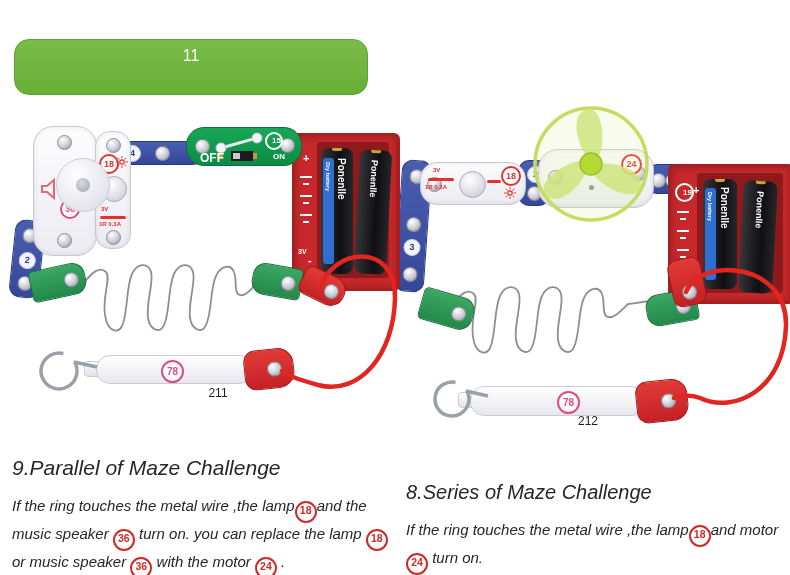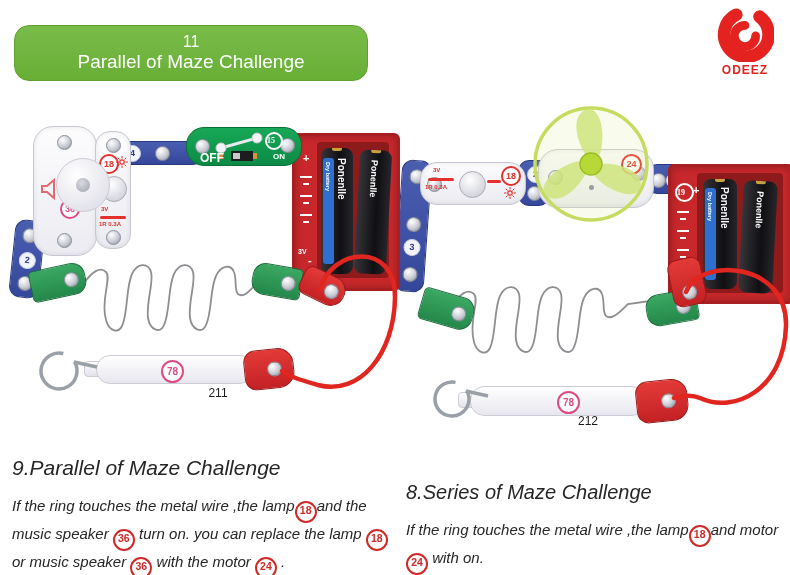--- a/index.html
+++ b/index.html
@@ -1,36 +1,36 @@
 <!DOCTYPE html>
 <html><head>
 <meta charset="utf-8">
 <style>
   html,body{margin:0;padding:0;background:#fff;}
   .canvas{position:relative;width:790px;height:575px;background:#ffffff;overflow:hidden;
           font-family:"Liberation Sans",sans-serif;}
   
   .hdr{position:absolute;background:linear-gradient(180deg,#79bc49,#68af36);border:1px solid #5ea032;
-       border-radius:15px;color:#fff;text-align:center;}
+       border-radius:15px;color:#fff;text-align:center;margin-top:14px;}
   .hdr-num{font-size:16px;margin-top:7px;line-height:18px;}
   .hdr-title{font-size:19px;line-height:22px;}
   
   .logo{position:absolute;left:712px;top:6px;width:66px;text-align:center;z-index:60;}
   .logo-text{color:#e42320;font-weight:bold;font-size:12px;letter-spacing:1px;margin-top:-3px;}
   
   .module{position:absolute;background:linear-gradient(180deg,#fdfdfe,#ebebf1);border:1px solid #c6c7d2;
           border-radius:16px;box-shadow:inset 0 0 5px rgba(40,40,60,.10);z-index:10;}
   .snap{position:absolute;background:linear-gradient(180deg,#4a5eb0,#35479b);border:1px solid #28377f;
         border-radius:11px;z-index:8;}
   .stud{position:absolute;width:13px;height:13px;border-radius:50%;
         background:radial-gradient(circle at 35% 30%,#ffffff,#c9ccd4 55%,#868a95);
         border:1px solid #8b8f9a;}
   .rb{position:absolute;border:2px solid #e4312e;color:#e4312e;background:rgba(255,255,255,.92);
       border-radius:50%;text-align:center;font-weight:bold;}
-  .wb{position:absolute;border:2px solid #fff;color:#fff;border-radius:50%;text-align:left;font-weight:bold;font-family:Liberation Serif, serif;}
+  .wb{position:absolute;border:2px solid #fff;color:#fff;border-radius:50%;text-align:right;font-weight:bold;}
   .bb{position:absolute;background:#f3f5fb;color:#2c3e8f;border:1px solid #c9d1ea;border-radius:50%;
       text-align:center;font-weight:bold;}
   .pb{position:absolute;border:2px solid #dd4b86;color:#dd4b86;background:#fff;border-radius:50%;
       text-align:center;font-weight:bold;}
   .clip-green{position:absolute;background:linear-gradient(180deg,#3aa862,#23884a);border:1px solid #1c6e3c;
               border-radius:5px 13px 13px 5px;z-index:12;}
   .clip-red{position:absolute;background:linear-gradient(180deg,#e23a37,#c42125);border:1px solid #9c191c;
             border-radius:8px 14px 14px 8px;z-index:12;}
   .wand{position:absolute;background:linear-gradient(180deg,#ffffff,#e7e7ee);border:1px solid #ccccd6;
         border-radius:14px;z-index:10;}
@@ -65,30 +65,22 @@
             font-weight:bold;vertical-align:-3px;background:#fff;}
   .svglayer{position:absolute;left:0;top:0;pointer-events:none;}
 </style>
 </head>
 <body>
 
 <div class="canvas">
 
   <div class="hdr" style="left:14px;top:25px;width:352px;height:54px;">
     <div class="hdr-num">11</div>
-    <div class="hdr-title">Parallel of Maze Challenge</div>
-  </div>
-
-  <div class="logo">
-    <svg width="58" height="56" viewBox="0 0 60 58">
-      <path d="M21,9 A23,23 0 1 0 45,11" fill="none" stroke="#e42320" stroke-width="13" stroke-linecap="round"></path>
-      <path d="M30,20 A11,11 0 1 0 41,31" fill="none" stroke="#e42320" stroke-width="9" stroke-linecap="round"></path>
-    </svg>
-    <div class="logo-text">ODEEZ</div>
-  </div>
+  </div>
+
 
   <svg class="svglayer" width="790" height="575" style="z-index:6;">
     <path d="M84,283 C92,272 100,266 106,272 C112,278 100,300 106,320 C109,331 118,334 122,326 C128,314 126,286 132,274 C137,263 148,262 151,272 C154,282 146,302 148,318 C150,330 160,334 164,325 C170,313 168,286 174,274 C179,263 190,262 193,272 C196,282 188,302 190,318 C192,330 202,334 206,325 C212,313 210,288 216,276 C221,265 231,264 234,272 C237,279 234,290 238,294 C244,299 252,288 258,282" fill="none" stroke="#8f8f93" stroke-width="1.8"></path>
     <path d="M452,305 C460,294 468,288 474,294 C480,300 468,322 474,342 C477,353 486,356 490,348 C496,336 494,308 500,296 C505,285 516,284 519,294 C522,304 514,324 516,340 C518,352 528,356 532,347 C538,335 536,308 542,296 C547,285 558,284 561,294 C564,304 556,324 558,340 C560,352 570,356 574,347 C580,335 578,310 584,298 C589,287 599,286 602,294 C605,301 602,312 606,316 C612,321 622,310 628,304 L650,301" fill="none" stroke="#8f8f93" stroke-width="1.8"></path>
   </svg>
 
   <div class="snap" style="left:12px;top:220px;width:28px;height:76px;transform:rotate(6deg);">
     <div class="stud" style="left:7px;top:7px;"></div>
     <div class="bb" style="left:6px;top:31px;width:15px;height:15px;font-size:9px;line-height:15px;">2</div>
     <div class="stud" style="left:7px;top:55px;"></div>
@@ -316,16 +308,16 @@
       <circle cx="591" cy="164" r="11" fill="#b6d937" stroke="#9cbd2a" stroke-width="1.5"></circle>
     </g>
   </svg>
 
   <div class="desc" style="left:12px;top:455px;width:390px;">
     <div class="desc-title">9.Parallel of Maze Challenge</div>
     <div class="desc-body"><span>If the ring touches the metal wire ,the lamp</span><span class="txtbadge">18</span><span>and the music speaker </span><span class="txtbadge">36</span><span> turn on. you can replace the lamp </span><span class="txtbadge">18</span><span> or music speaker </span><span class="txtbadge">36</span><span> with the motor </span><span class="txtbadge">24</span><span> .</span></div>
   </div>
   <div class="desc" style="left:406px;top:479px;width:380px;">
     <div class="desc-title" style="font-size:20px;">8.Series of Maze Challenge</div>
-    <div class="desc-body"><span>If the ring touches the metal wire ,the lamp</span><span class="txtbadge">18</span><span>and motor </span><span class="txtbadge">24</span><span> with on.</span></div>
+    <div class="desc-body"><span>If the ring touches the metal wire ,the lamp</span><span class="txtbadge">18</span><span>and motor </span><span class="txtbadge">24</span><span> turn on.</span></div>
   </div>
 
 </div>
 
 </body></html>

